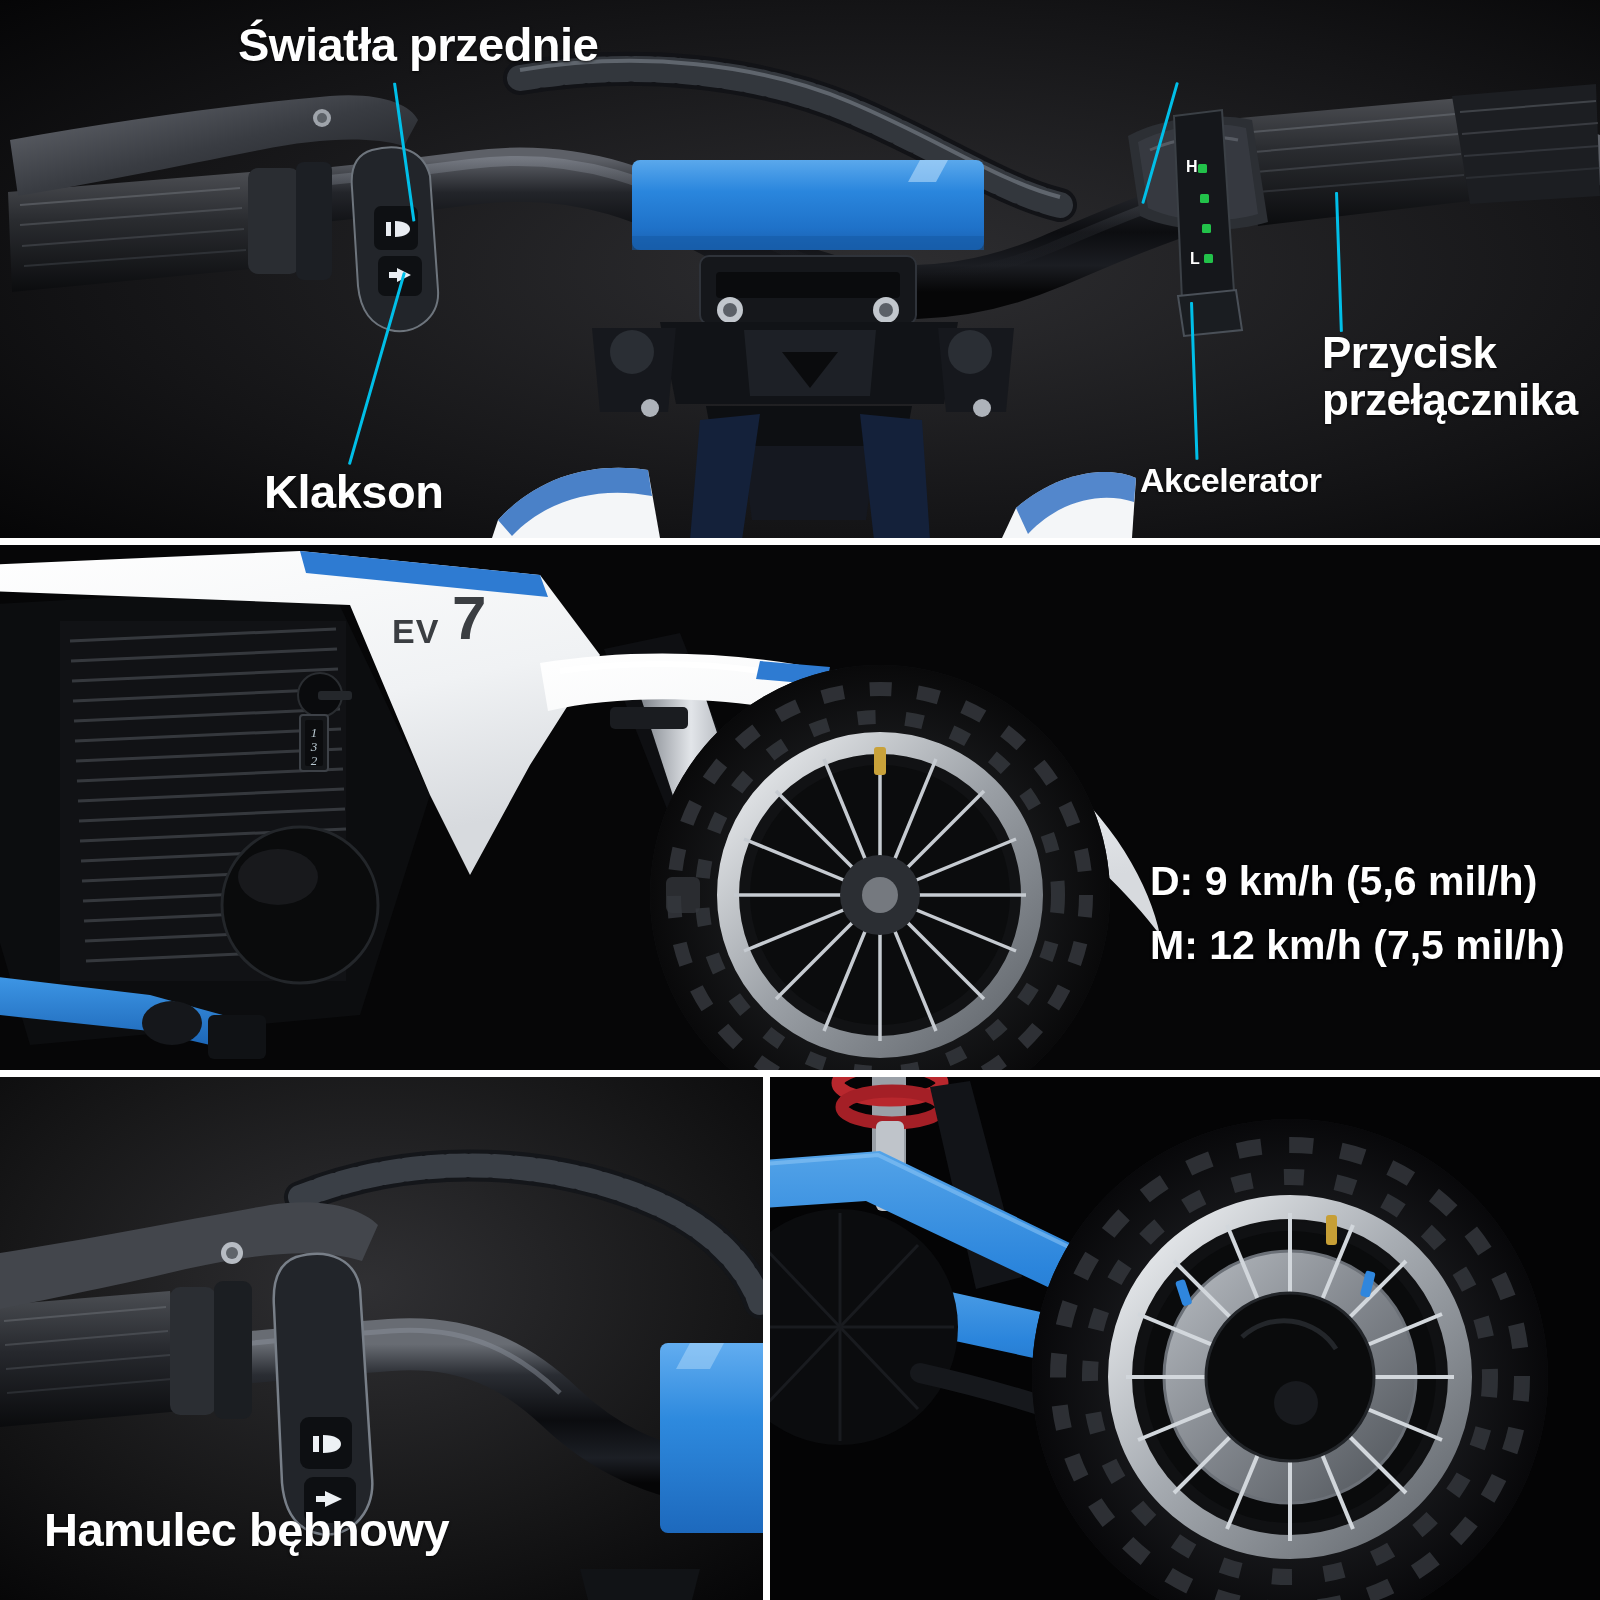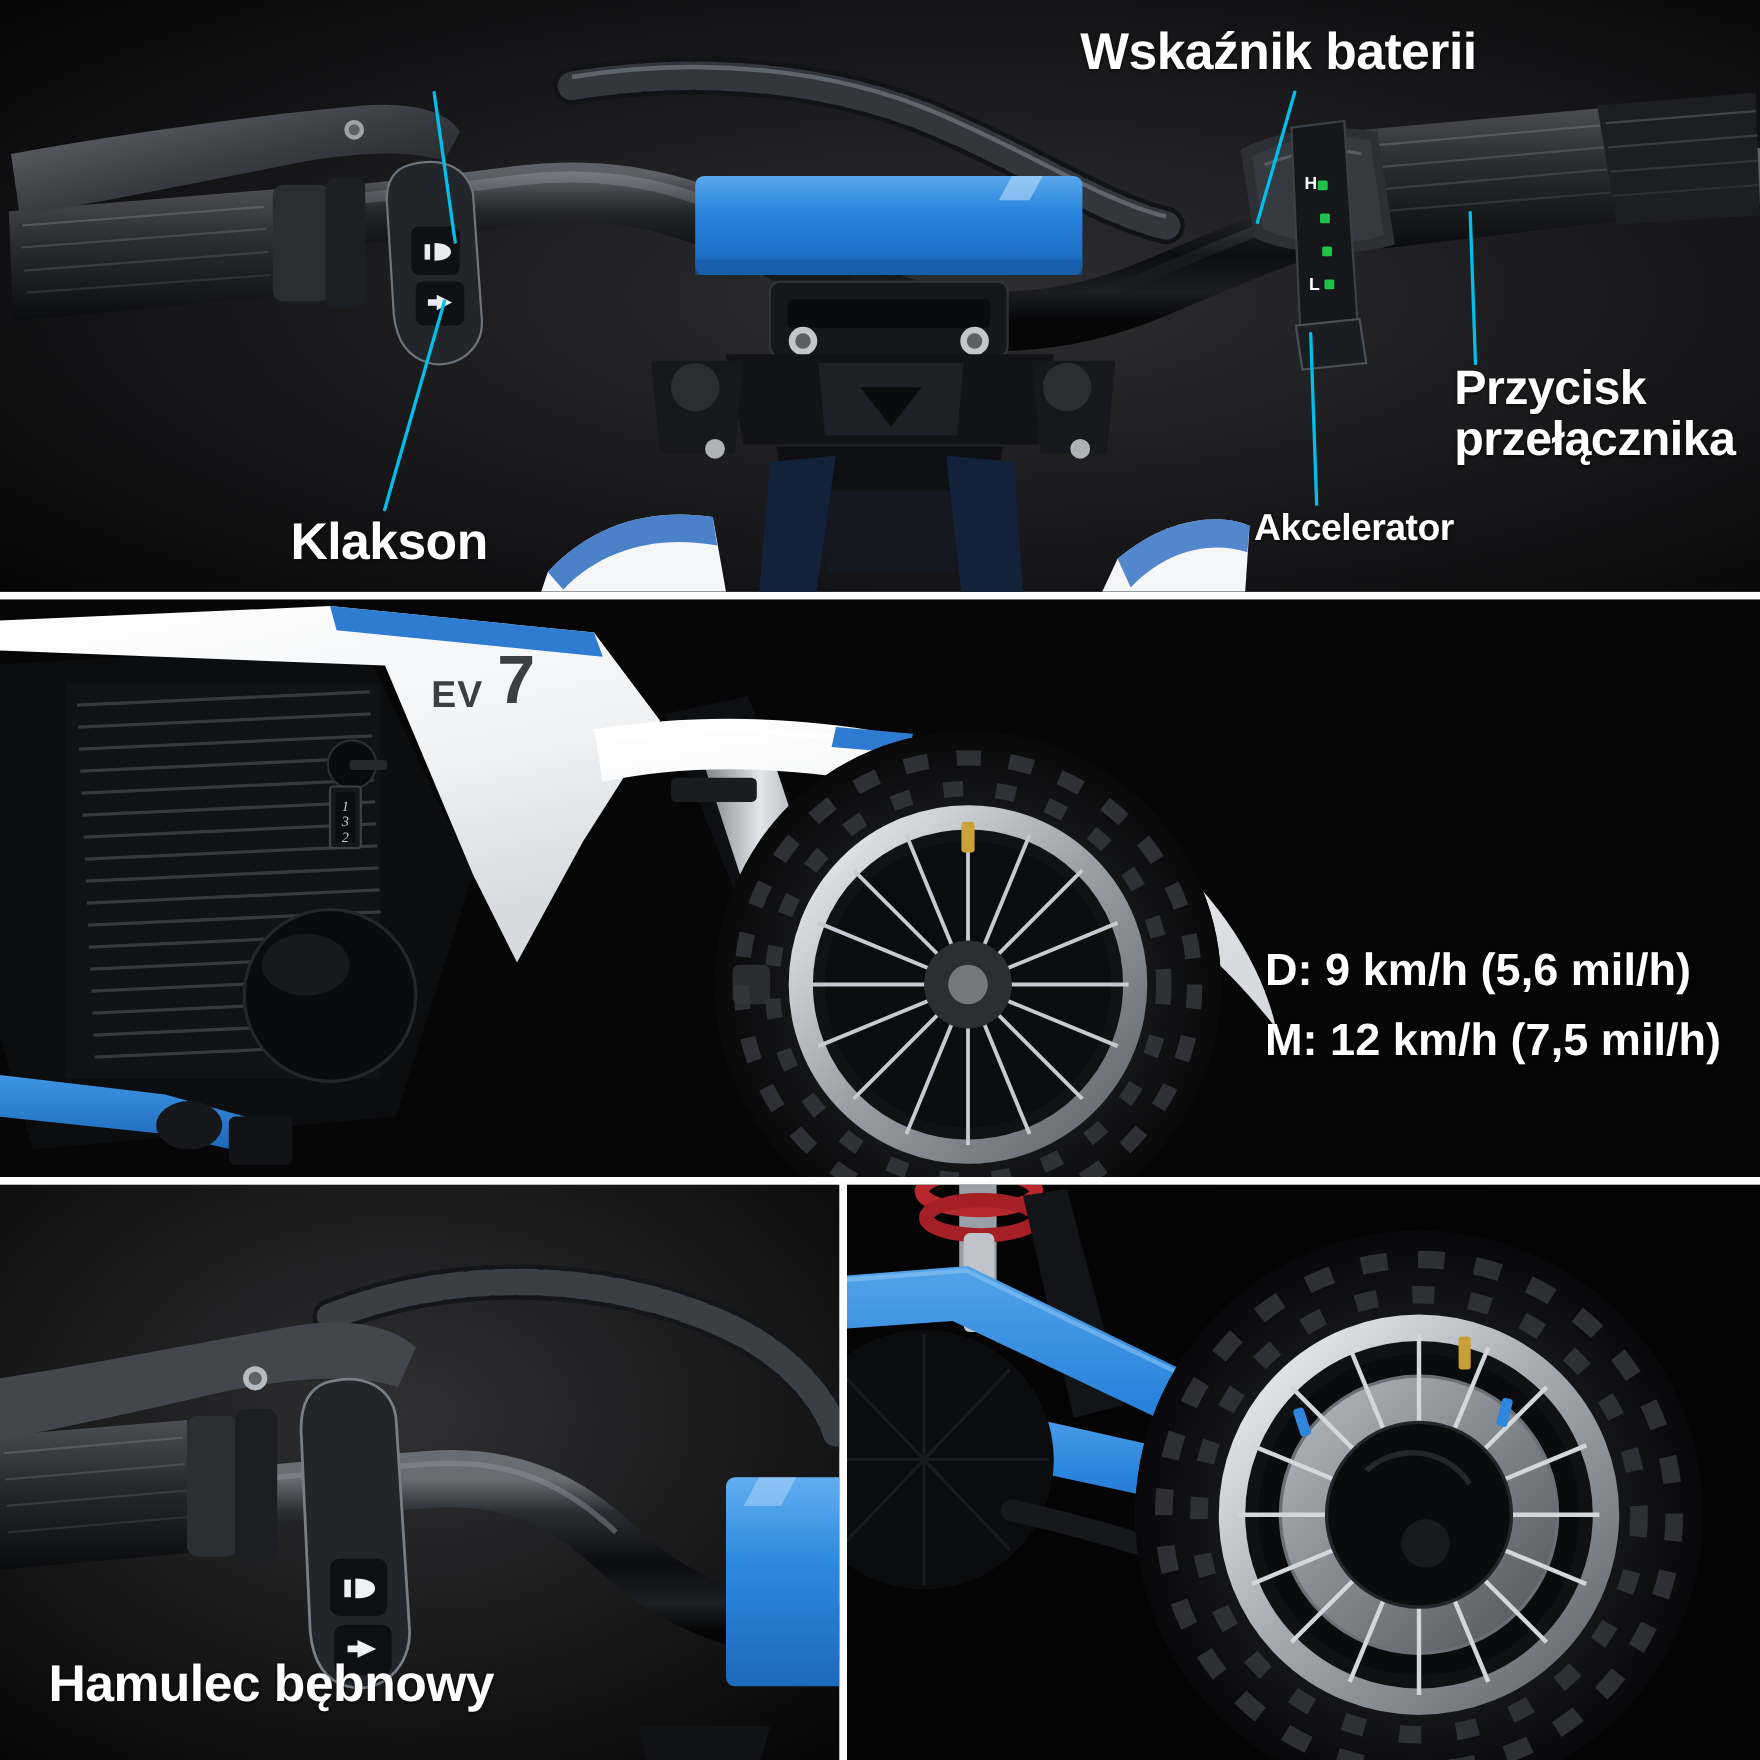--- a/index.html
+++ b/index.html
@@ -207,22 +207,22 @@
         <path d="M1016,508 C1060,470 1110,466 1136,478 L1134,502 C1104,492 1062,498 1028,534 Z" fill="#2b6cc0" opacity=".8"></path>
       </svg>
     </div>
 
     <div class="leader" style="left:393px; top:83px; width:2.5px; height:140px; transform:rotate(-8deg);"></div>
     <div class="leader" style="left:403px; top:272px; width:2.5px; height:200px; transform:rotate(16deg);"></div>
     <div class="leader" style="left:1176px; top:82px; width:2.5px; height:126px; transform:rotate(16deg);"></div>
     <div class="leader" style="left:1190px; top:302px; width:2.5px; height:158px; transform:rotate(-2deg);"></div>
     <div class="leader" style="left:1335px; top:192px; width:2.5px; height:140px; transform:rotate(-2deg);"></div>
 
+    <div class="lbl" id="lbl-lights">Światła przednie</div>
     <div class="lbl" id="lbl-horn">Klakson</div>
-    <div class="lbl" id="lbl-battery">Wskaźnik baterii</div>
     <div class="lbl" id="lbl-accel">Akcelerator</div>
     <div class="lbl" id="lbl-switchbt">Przycisk przełącznika</div>
   </div>
 
   <div class="panel" id="panel-mid">
     <div class="art">
       <svg viewBox="0 0 1600 525" preserveAspectRatio="none">
         <defs>
           <linearGradient id="gWhite" x1="0" y1="0" x2="0.4" y2="1">
             <stop offset="0" stop-color="#ffffff"></stop>

